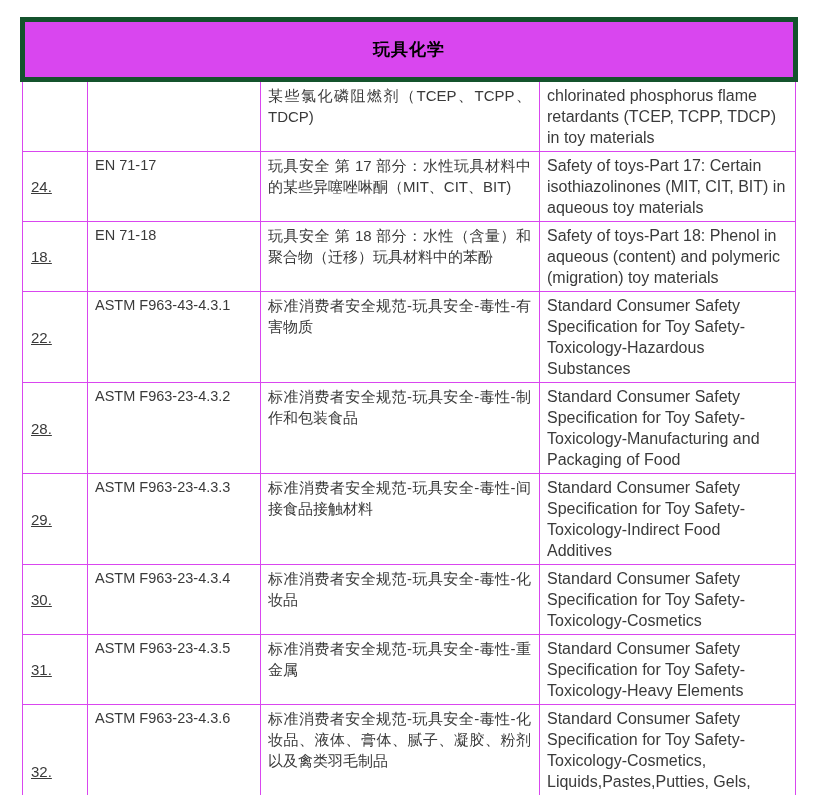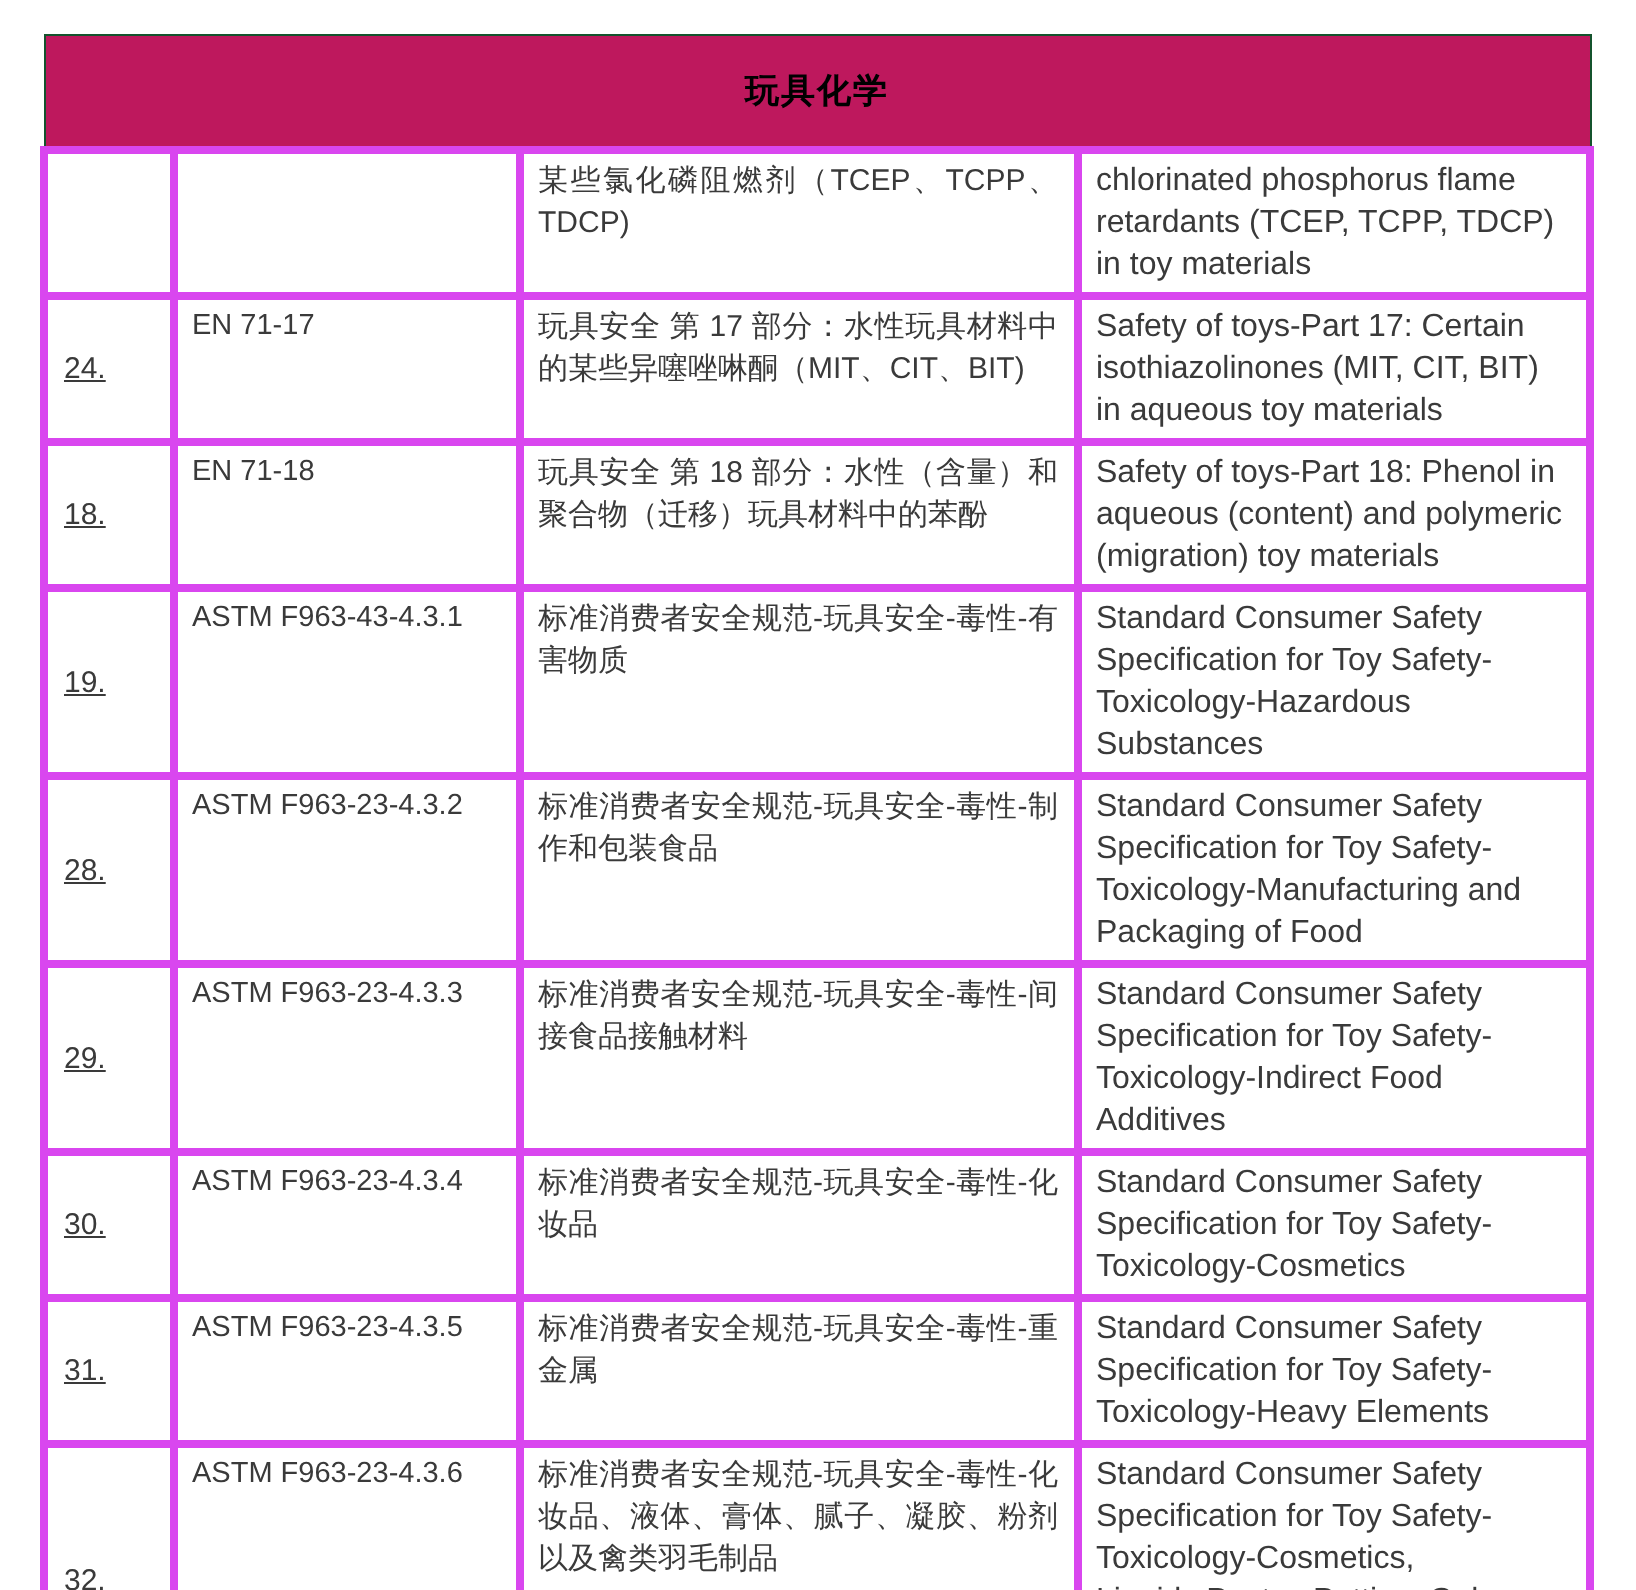--- a/index.html
+++ b/index.html
@@ -24,32 +24,32 @@
     border-collapse: collapse;
     table-layout: fixed;
   }
   table.standards col.c1 { width: 65px; }
   table.standards col.c2 { width: 173px; }
   table.standards col.c3 { width: 279px; }
   table.standards col.c4 { width: 256px; }
 
   th.banner {
     height: 21px;
-    background: #be185d;
-    border: 1px solid #14532d;
+    background: #d946ef;
+    border: 5px solid #14532d;
     text-align: center;
     vertical-align: middle;
     font-size: 17px;
     font-weight: bold;
     color: #000000;
     letter-spacing: 1px;
     padding: 16px;
   }
   td {
-    border: 4px solid #d946ef;
+    border: 1px solid #d946ef;
     vertical-align: top;
     padding: 3px 8px 3px 7px;
     line-height: 21px;
     font-size: 14px;
     overflow: hidden;
     word-wrap: break-word;
   }
   td.c-num {
     vertical-align: middle;
     font-size: 15px;
@@ -98,21 +98,21 @@
     <td class="c-cn">玩具安全 第 17 部分：水性玩具材料中的某些异噻唑啉酮（MIT、CIT、BIT)</td>
     <td class="c-en">Safety of toys-Part 17: Certain isothiazolinones (MIT, CIT, BIT) in aqueous toy materials</td>
   </tr>
         <tr>
     <td class="c-num">18.</td>
     <td class="c-std">EN 71-18</td>
     <td class="c-cn">玩具安全 第 18 部分：水性（含量）和聚合物（迁移）玩具材料中的苯酚</td>
     <td class="c-en">Safety of toys-Part 18: Phenol in aqueous (content) and polymeric (migration) toy materials</td>
   </tr>
         <tr>
-    <td class="c-num">19.</td>
+    <td class="c-num">22.</td>
     <td class="c-std">ASTM F963-43-4.3.1</td>
     <td class="c-cn">标准消费者安全规范-玩具安全-毒性-有害物质</td>
     <td class="c-en">Standard Consumer Safety Specification for Toy Safety-Toxicology-Hazardous Substances</td>
   </tr>
         <tr>
     <td class="c-num">28.</td>
     <td class="c-std">ASTM F963-23-4.3.2</td>
     <td class="c-cn">标准消费者安全规范-玩具安全-毒性-制作和包装食品</td>
     <td class="c-en">Standard Consumer Safety Specification for Toy Safety-Toxicology-Manufacturing and Packaging of Food</td>
   </tr>

